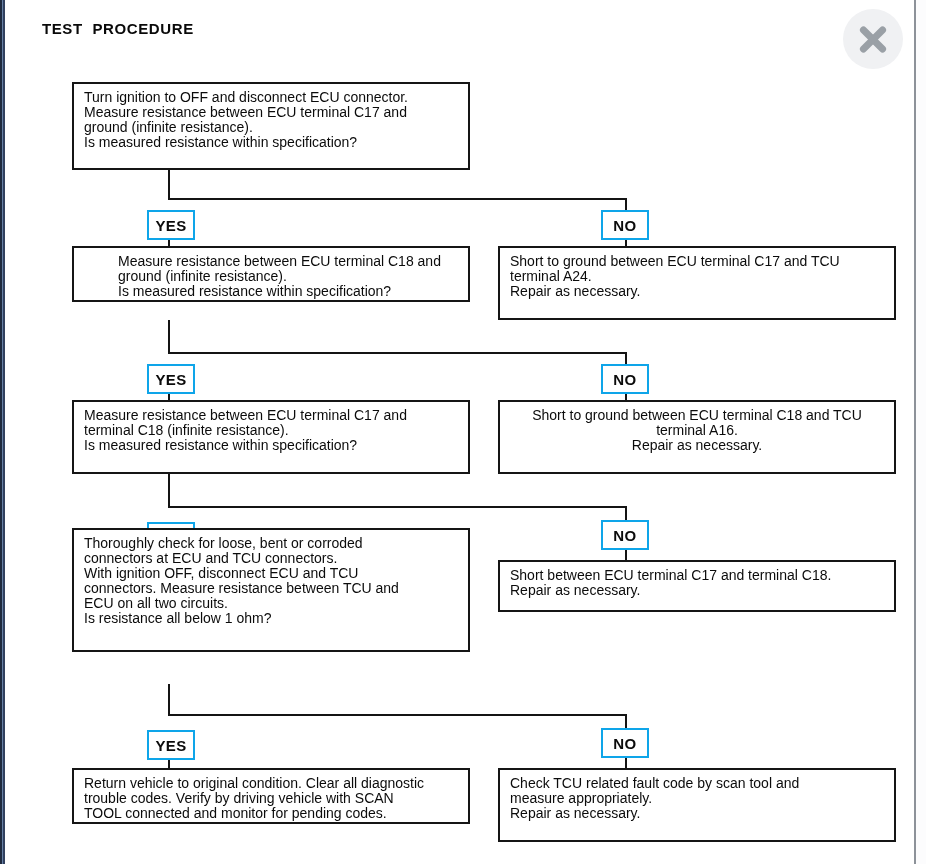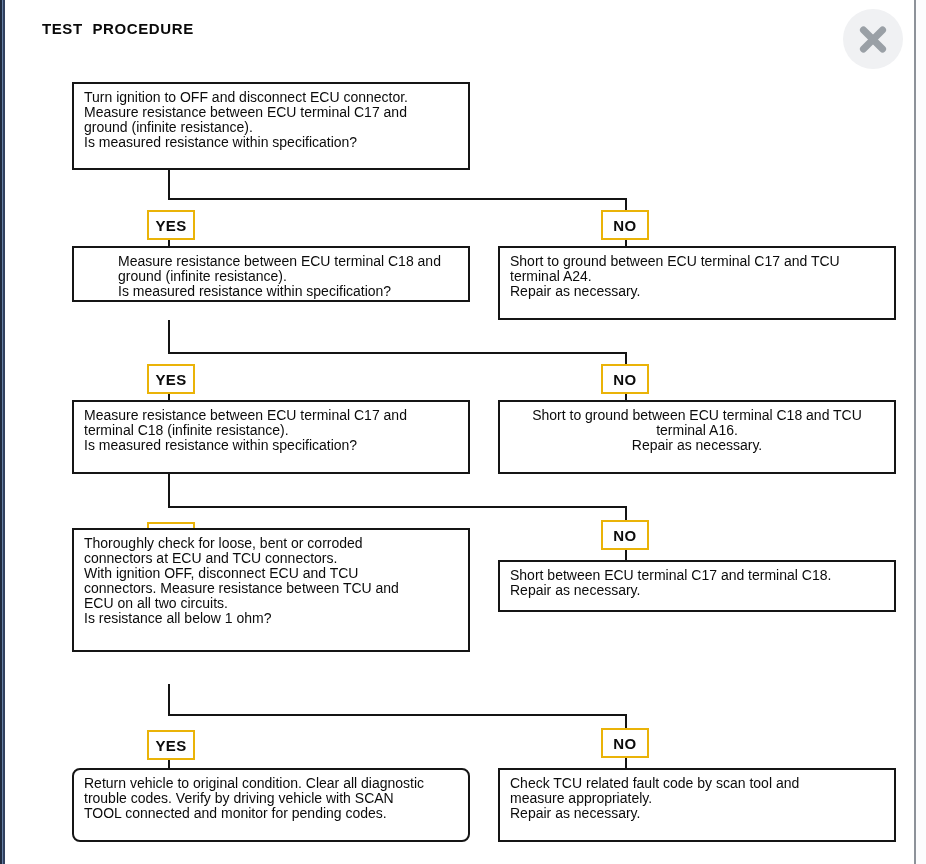--- a/index.html
+++ b/index.html
@@ -48,21 +48,21 @@
 
   
   .fbox {
     position: absolute; box-sizing: border-box;
     border: 2px solid #151515; background: #fff;
     font-size: 14px; line-height: 15px; padding: 6px 10px;
     white-space: pre-line; color: #0b0b0b;
   }
   .flabel {
     position: absolute; box-sizing: border-box;
-    border: 2px solid #eab308; background: #fff;
+    border: 2px solid #0ea5e9; background: #fff;
     font-size: 15px; font-weight: bold; letter-spacing: 0.4px;
     display: flex; align-items: center; justify-content: center;
   }
   .hline, .vline { position: absolute; background: #141414; }
   .hline { height: 2px; }
   .vline { width: 2px; }
 </style>
 </head>
 <body>
 
@@ -142,20 +142,20 @@
   <div class="vline" style="left:168px; top:684px; height:30px;"></div>
   <div class="hline" style="left:168px; top:714px; width:459px;"></div>
   <div class="vline" style="left:625px; top:714px; height:14px;"></div>
 
   <div class="flabel" style="left:147px; top:730px; width:48px; height:30px;">YES</div>
   <div class="vline" style="left:168px; top:760px; height:8px;"></div>
 
   <div class="flabel" style="left:601px; top:728px; width:48px; height:30px;">NO</div>
   <div class="vline" style="left:625px; top:758px; height:10px;"></div>
 
-  <div class="fbox" style="left:72px; top:768px; width:398px; height:74px;border-radius:8px;">Return vehicle to original condition. Clear all diagnostic
+  <div class="fbox" style="left:72px; top:768px; width:398px; height:56px;">Return vehicle to original condition. Clear all diagnostic
 trouble codes. Verify by driving vehicle with SCAN
 TOOL connected and monitor for pending codes.</div>
   <div class="fbox" style="left:498px; top:768px; width:398px; height:74px;">Check TCU related fault code by scan tool and
 measure appropriately.
 Repair as necessary.</div>
 
 </div>
 
 </body></html>

